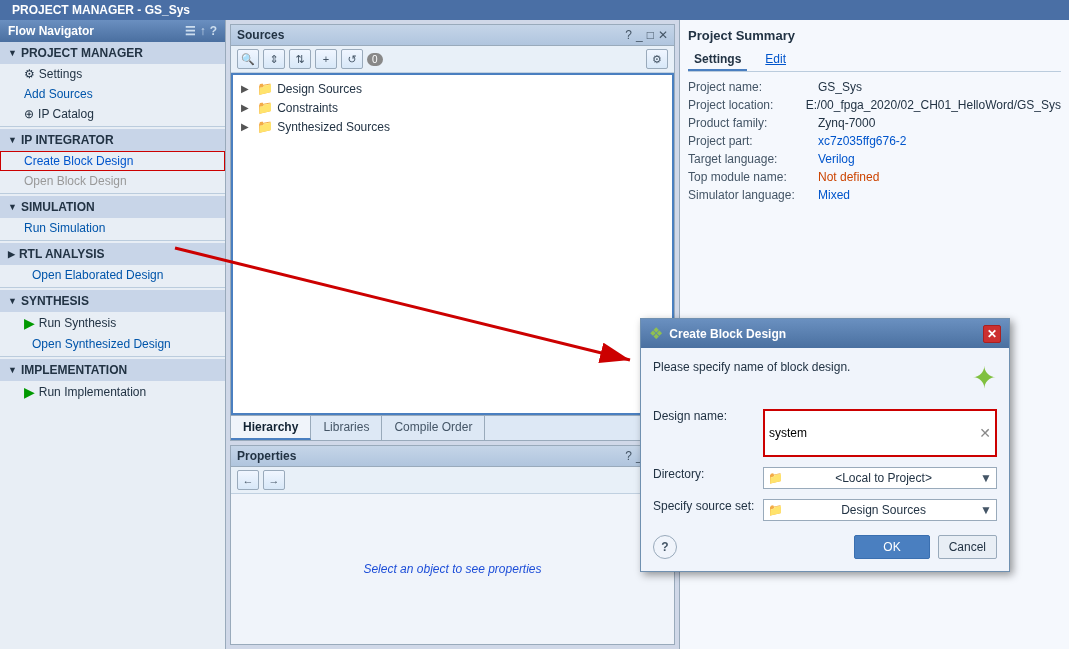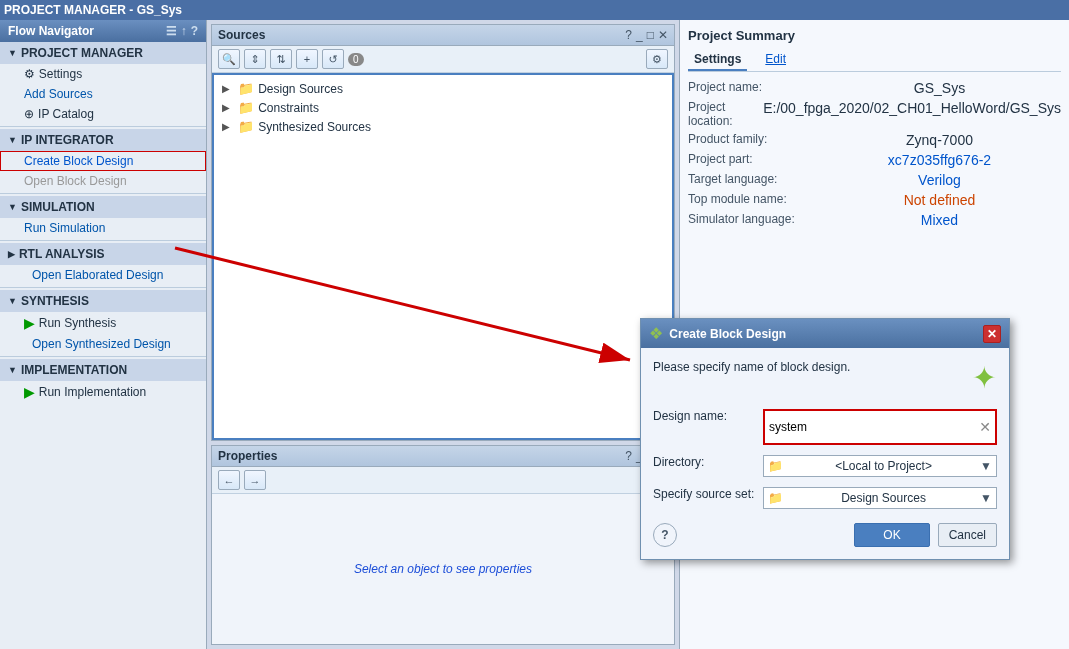--- a/index.html
+++ b/index.html
@@ -1,25 +1,25 @@
 <!DOCTYPE html>
 <html><head>
   <meta charset="utf-8">
   <style>
     * { box-sizing: border-box; margin: 0; padding: 0; font-family: Arial, sans-serif; font-size: 12px; }
     body { background: #d0d8e8; width: 1069px; height: 649px; overflow: hidden; display: flex; flex-direction: column; }
 
     
-    .top-bar { background: #4a6fa5; color: white; padding: 3px 4px; font-size: 12px; font-weight: bold; }
+    .top-bar { background: #4a6fa5; color: white; padding: 3px 12px; font-size: 12px; font-weight: bold; }
 
     
     .main-layout { display: flex; flex: 1; overflow: hidden; }
 
     
-    .flow-navigator { width: 207px; background: #e8eef5; border-right: 1px solid #9ab; display: flex; flex-direction: column; overflow-y: auto; }
+    .flow-navigator { width: 226px; background: #e8eef5; border-right: 1px solid #9ab; display: flex; flex-direction: column; overflow-y: auto; }
     .nav-header { background: linear-gradient(to bottom, #6a8fc0, #4a6fa0); color: white; padding: 4px 8px; display: flex; align-items: center; justify-content: space-between; font-size: 12px; font-weight: bold; }
     .nav-header-icons { display: flex; gap: 4px; color: #cde; }
     .nav-section { padding: 0; }
     .nav-section-header { background: #c8d5e8; padding: 4px 8px; font-weight: bold; font-size: 11px; color: #234; display: flex; align-items: center; gap: 4px; cursor: pointer; }
     .nav-section-header .arrow { font-size: 9px; }
     .nav-item { padding: 3px 8px 3px 24px; color: #234; cursor: pointer; }
     .nav-item.clickable-link { color: #0055aa; }
     .nav-item.active-link { color: #0055aa; border: 1px solid #c00; padding: 2px 7px 2px 23px; }
     .nav-item.disabled { color: #999; cursor: default; }
     .nav-item.with-icon { display: flex; align-items: center; gap: 4px; }
@@ -54,39 +54,39 @@
 
     
     .right-panel { width: 390px; background: #f5f8fd; border-left: 1px solid #9ab; display: flex; flex-direction: column; overflow-y: auto; padding: 8px; }
     .right-panel-title { font-weight: bold; font-size: 13px; color: #234; margin-bottom: 6px; }
     .summary-tabs { display: flex; gap: 12px; border-bottom: 1px solid #bcd; margin-bottom: 8px; }
     .summary-tab { padding: 3px 6px; cursor: pointer; color: #456; }
     .summary-tab.active { font-weight: bold; color: #234; border-bottom: 2px solid #4a7fc0; }
     .summary-tab.link { color: #0055cc; text-decoration: underline; }
     .summary-row { display: flex; margin-bottom: 4px; }
     .summary-label { width: 130px; color: #456; font-size: 12px; }
-    .summary-value { color: #234; font-size: 14px; flex: 1; text-align: center; }
+    .summary-value { color: #234; font-size: 12px; flex: 1; }
     .summary-value.link { color: #0055cc; }
     .summary-value.warn { color: #cc4400; }
 
     
     .dialog-overlay { position: fixed; top: 0; left: 0; right: 0; bottom: 0; pointer-events: none; }
     .dialog { position: absolute; top: 318px; left: 640px; width: 370px; background: #f0f4fb; border: 1px solid #7090b0; box-shadow: 3px 3px 8px rgba(0,0,0,0.4); pointer-events: all; z-index: 100; }
     .dialog-titlebar { background: linear-gradient(to bottom, #6a90c0, #4a70a0); color: white; padding: 5px 8px; display: flex; align-items: center; justify-content: space-between; }
     .dialog-titlebar-left { display: flex; align-items: center; gap: 6px; }
     .dialog-icon { color: #90c050; font-size: 16px; }
     .dialog-title { font-weight: bold; font-size: 12px; }
     .dialog-close { background: #cc3030; border: 1px solid #aa2020; color: white; width: 18px; height: 18px; display: flex; align-items: center; justify-content: center; cursor: pointer; border-radius: 2px; font-size: 12px; font-weight: bold; }
     .dialog-body { padding: 12px; }
     .dialog-desc { margin-bottom: 14px; color: #234; display: flex; align-items: flex-start; justify-content: space-between; }
     .dialog-desc-text { flex: 1; }
     .vivado-logo { color: #80c040; font-size: 28px; }
     .dialog-field { display: flex; align-items: flex-start; margin-bottom: 10px; }
     .dialog-field-label { width: 110px; color: #234; }
-    .dialog-input-wrap { flex: 1; border: 2px solid #cc0000; background: white; display: flex; align-items: center; padding: 8px 4px; }
+    .dialog-input-wrap { flex: 1; border: 2px solid #cc0000; background: white; display: flex; align-items: center; padding: 14px 4px; }
     .dialog-input { border: none; outline: none; flex: 1; font-size: 12px; background: transparent; }
     .dialog-input-clear { color: #888; cursor: pointer; font-size: 14px; }
     .dialog-select { flex: 1; border: 1px solid #9ab; background: white; padding: 3px 4px; display: flex; align-items: center; justify-content: space-between; cursor: pointer; }
     .dialog-select-text { color: #234; }
     .dialog-select-arrow { color: #456; }
     .dialog-footer { display: flex; align-items: center; justify-content: space-between; margin-top: 14px; }
     .dialog-help { width: 24px; height: 24px; border: 1px solid #9ab; border-radius: 50%; display: flex; align-items: center; justify-content: center; cursor: pointer; color: #456; font-weight: bold; }
     .dialog-btns { display: flex; gap: 8px; }
     .btn-ok { background: #4a7fc0; color: white; border: 1px solid #3a6fb0; padding: 4px 28px; cursor: pointer; border-radius: 2px; }
     .btn-cancel { background: #e8eef5; color: #234; border: 1px solid #9ab; padding: 4px 10px; cursor: pointer; border-radius: 2px; }
@@ -232,20 +232,25 @@
           <span class="tree-arrow">▶</span>
           <span class="tree-folder">📁</span>
           <span class="tree-label">Constraints</span>
         </div>
         <div class="tree-item">
           <span class="tree-arrow">▶</span>
           <span class="tree-folder">📁</span>
           <span class="tree-label">Synthesized Sources</span>
         </div>
       </div>
+      <div class="sources-tabs">
+        <div class="tab active">Hierarchy</div>
+        <div class="tab">Libraries</div>
+        <div class="tab">Compile Order</div>
+      </div>
     </div>
 
     <div class="properties-panel">
       <div class="panel-title-bar">
         <span class="panel-title">Properties</span>
         <div class="panel-icons">
           <span>?</span>
           <span>_</span>
           <span>□</span>
           <span>✕</span>

